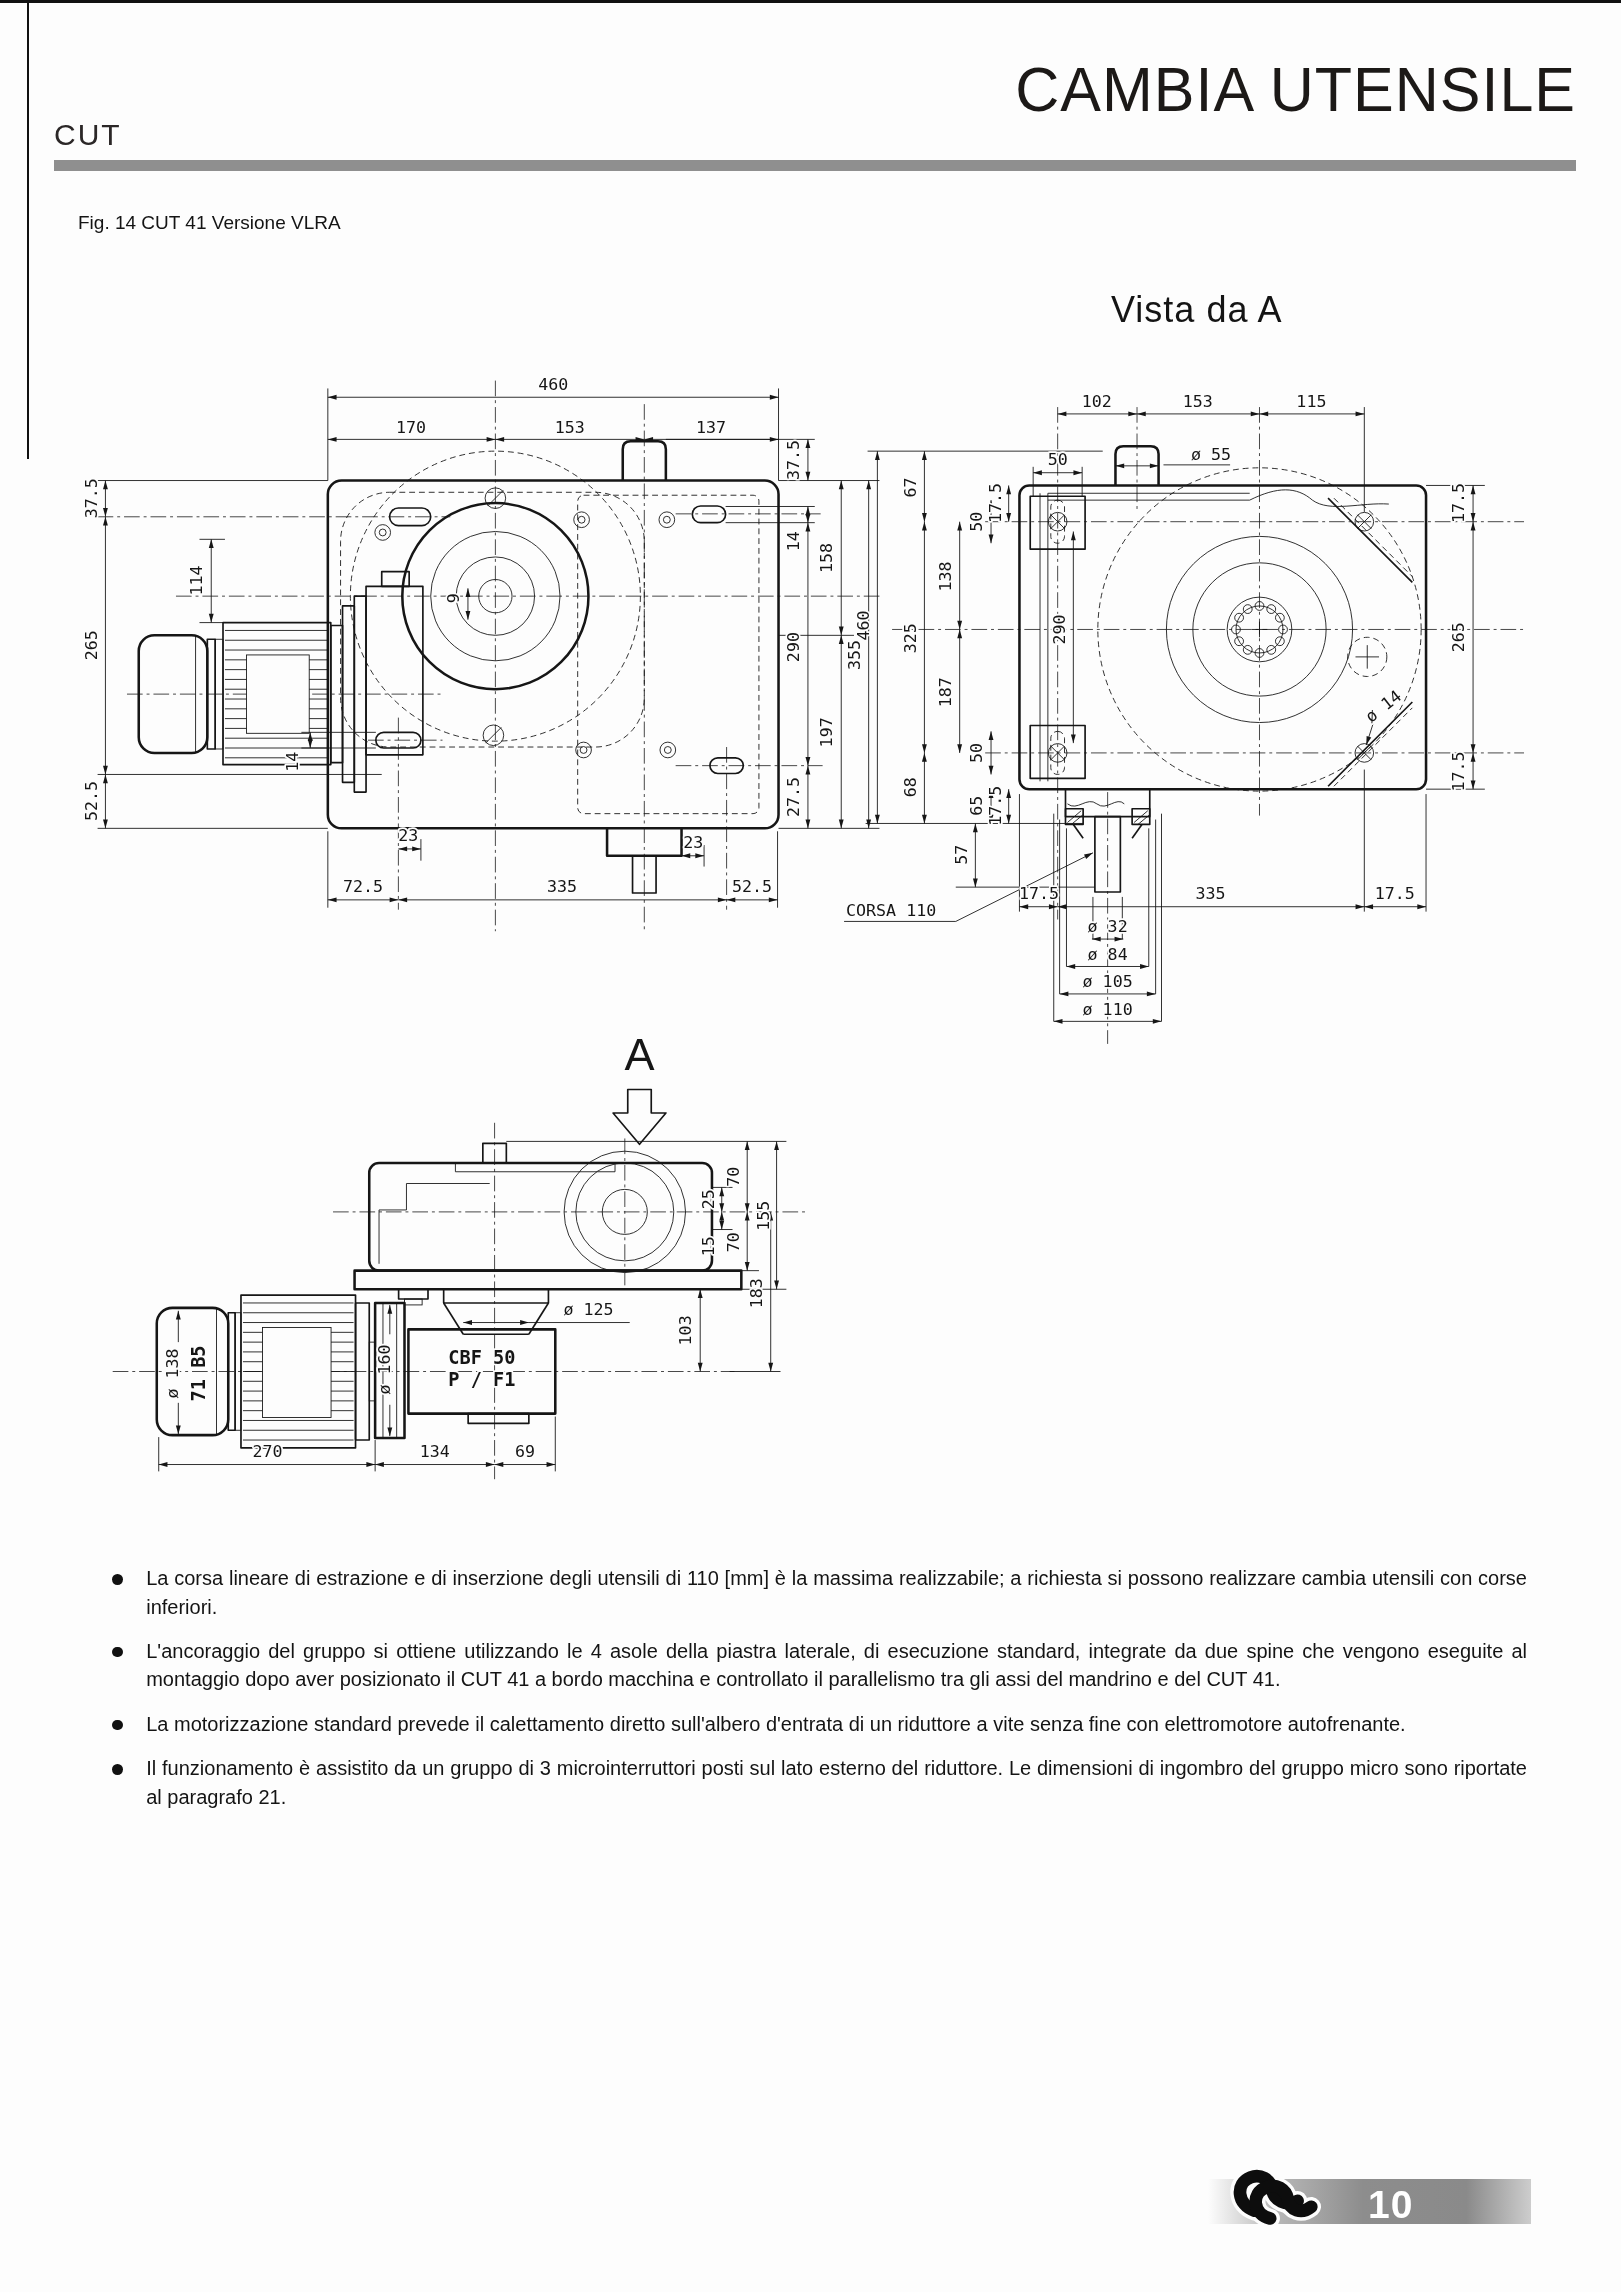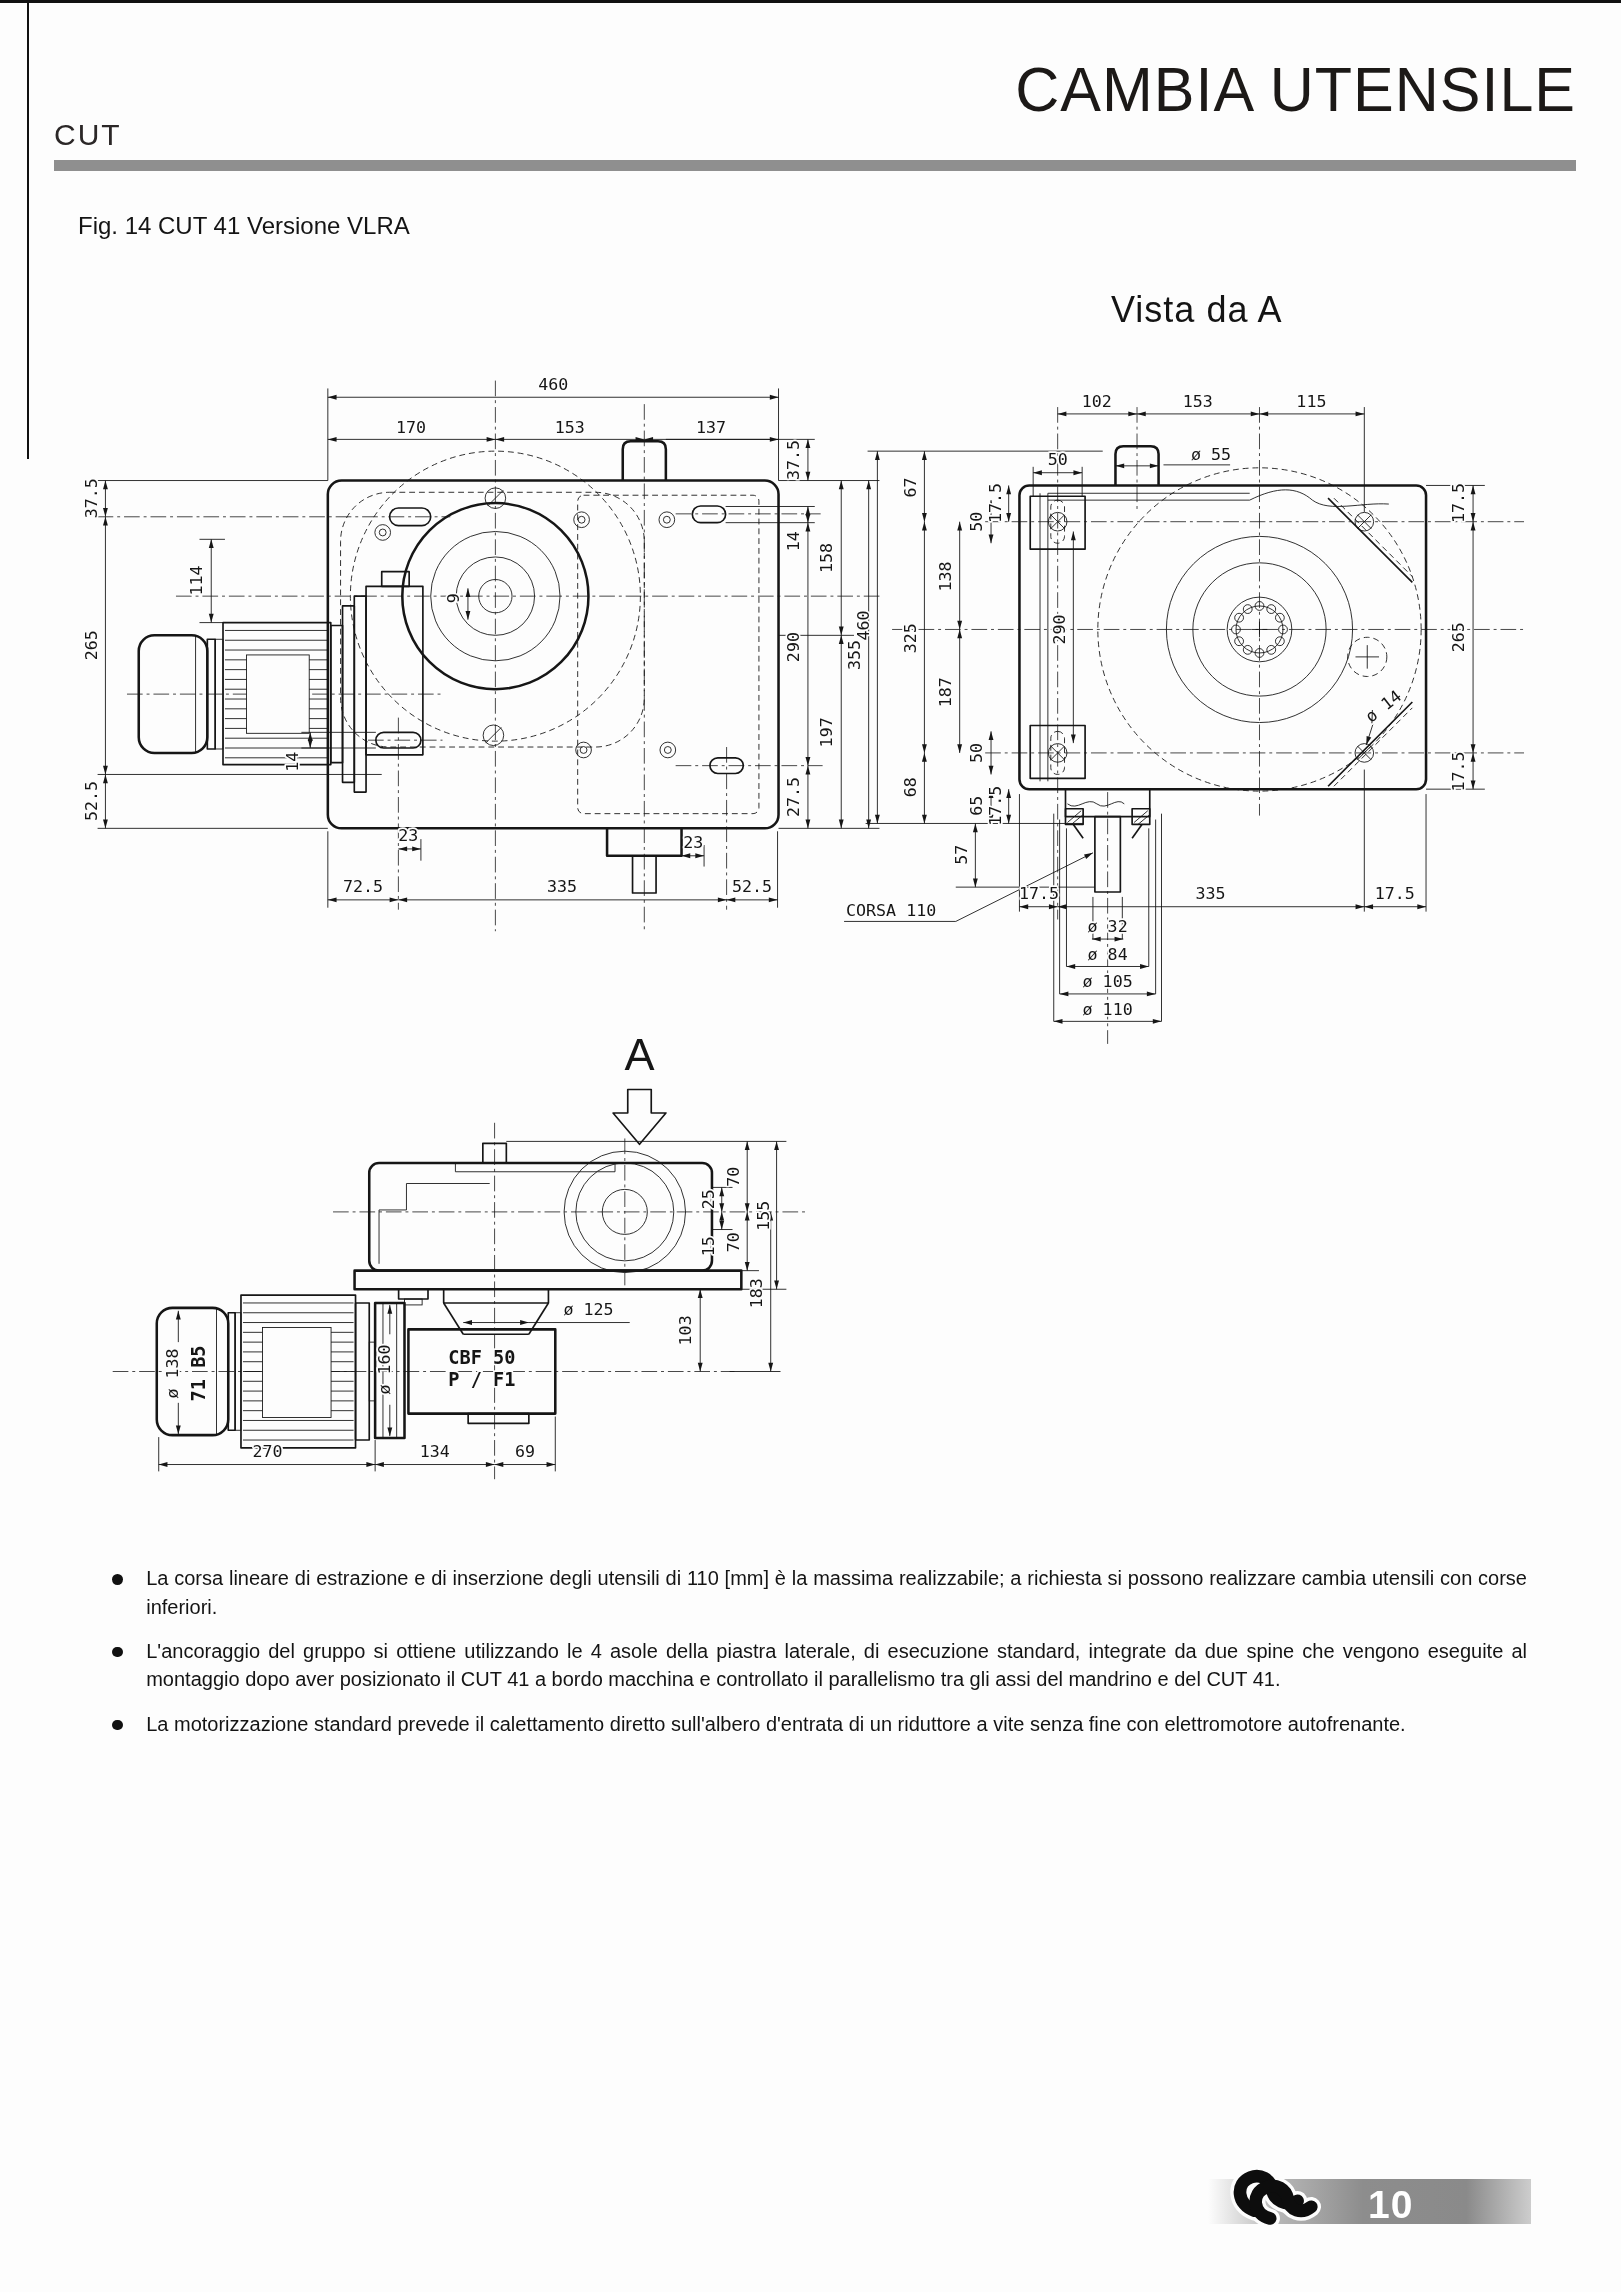--- a/index.html
+++ b/index.html
@@ -3,21 +3,21 @@
 <meta charset="utf-8">
 <style>
   html,body{margin:0;padding:0;}
   body{width:1621px;height:2293px;background:#fdfdfd;position:relative;
        font-family:"Liberation Sans",sans-serif;color:#1a1a1a;overflow:hidden;}
   .abs{position:absolute;}
   .scanline{background:#111;}
   .cut-label{left:54px;top:118px;font-size:30px;font-weight:400;letter-spacing:2px;color:#2b2727;}
   .main-title{right:45px;top:55px;font-size:61px;font-weight:500;letter-spacing:1px;color:#1c1917;transform:scaleY(1.02);}
   .header-rule{left:54px;top:160px;width:1522px;height:10.8px;background:#8f8f8f;}
-  .fig-caption{left:78px;top:212px;font-size:24px;color:#141414;}
+  .fig-caption{left:78px;top:212px;font-size:19px;color:#141414;}
   .view-title{left:1111px;top:276px;font-size:36px;color:#141414;letter-spacing:1px;margin-top:13px;}
   svg{position:absolute;overflow:visible;}
   .ol{fill:none;stroke:#161616;stroke-width:2.6;stroke-linejoin:round;}
   .ol2{fill:none;stroke:#161616;stroke-width:1.7;stroke-linejoin:round;}
   .tl{fill:none;stroke:#161616;stroke-width:0.9;}
   .wf{fill:#fdfdfd;stroke:#161616;stroke-width:0.9;}
   .cl{fill:none;stroke:#161616;stroke-width:0.8;stroke-dasharray:16 4 3 4;}
   .hd{fill:none;stroke:#161616;stroke-width:0.9;stroke-dasharray:6 4;}
   .dim{fill:none;stroke:#161616;stroke-width:0.9;}
   text.dt{font-family:"DejaVu Sans Mono",monospace;font-size:17px;fill:#161616;text-anchor:middle;
@@ -489,20 +489,24 @@
     <div class="bullet-text">La corsa lineare di estrazione e di inserzione degli utensili di 110 [mm] è la massima realizzabile; a richiesta si possono realizzare cambia utensili con corse inferiori.</div>
   </div>
   <div class="bullet-item">
     <div class="bullet-dot"></div>
     <div class="bullet-text">L'ancoraggio del gruppo si ottiene utilizzando le 4 asole della piastra laterale, di esecuzione standard, integrate da due spine che vengono eseguite al montaggio dopo aver posizionato il CUT 41 a bordo macchina e controllato il parallelismo tra gli assi  del mandrino e del CUT 41.</div>
   </div>
   <div class="bullet-item">
     <div class="bullet-dot"></div>
     <div class="bullet-text">La motorizzazione standard prevede il calettamento diretto sull'albero d'entrata di un riduttore a vite senza fine con elettromotore autofrenante.</div>
   </div>
+  <div class="bullet-item">
+    <div class="bullet-dot"></div>
+    <div class="bullet-text">Il funzionamento è assistito da un gruppo di 3 microinterruttori posti sul lato esterno del riduttore. Le dimensioni di ingombro del gruppo micro sono riportate al paragrafo  21.</div>
+  </div>
 </div>
 
 <div class="abs footer-bar"></div>
 <svg style="left:1227px;top:2150px;" width="147" height="90" viewBox="0 0 150 92">
   <g fill="none" stroke-linecap="round">
     <path d="M28,62 C10,56 8,34 24,28 C34,24 44,30 46,40 C48,52 60,58 72,52" stroke="#fdfdfd" stroke-width="20"></path>
     <path d="M44,70 C26,66 24,44 40,38 C50,34 60,40 62,50 C64,62 76,66 86,58" stroke="#fdfdfd" stroke-width="20"></path>
     <path d="M28,62 C10,56 8,34 24,28 C34,24 44,30 46,40 C48,52 60,58 72,52" stroke="#0d0d0d" stroke-width="13"></path>
     <path d="M44,70 C26,66 24,44 40,38 C50,34 60,40 62,50 C64,62 76,66 86,58" stroke="#0d0d0d" stroke-width="13"></path>
   </g>

